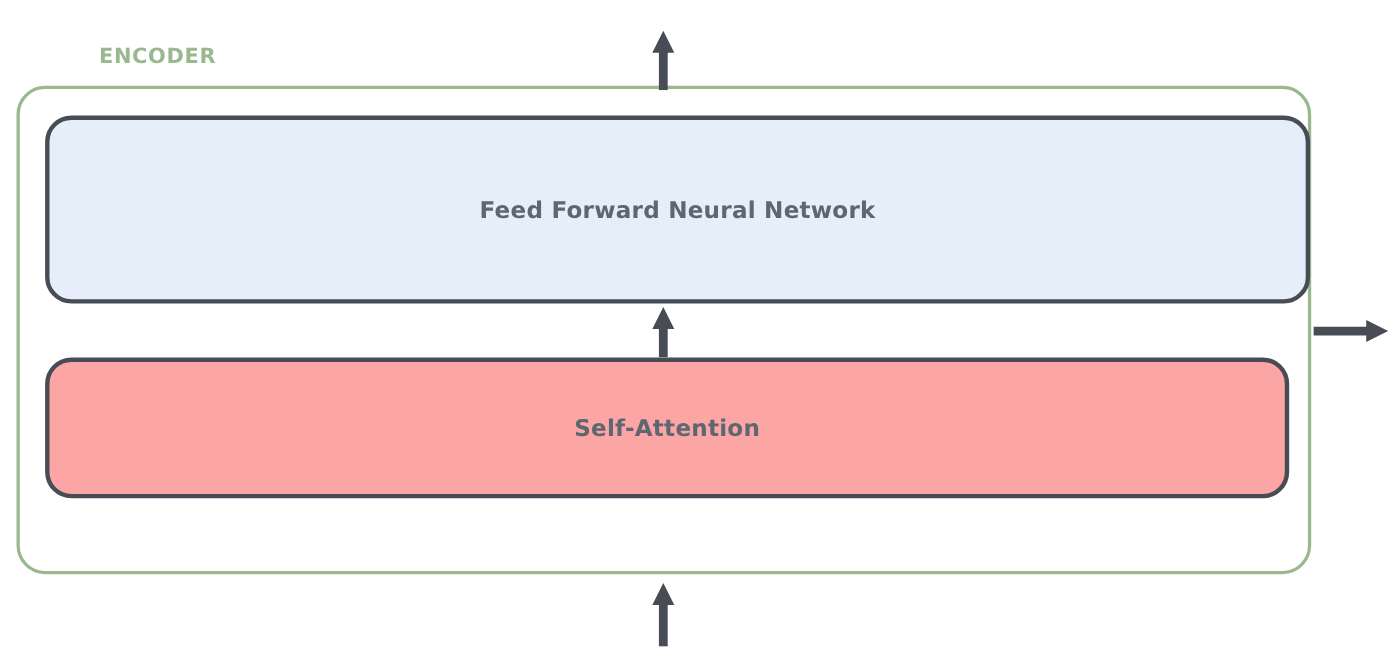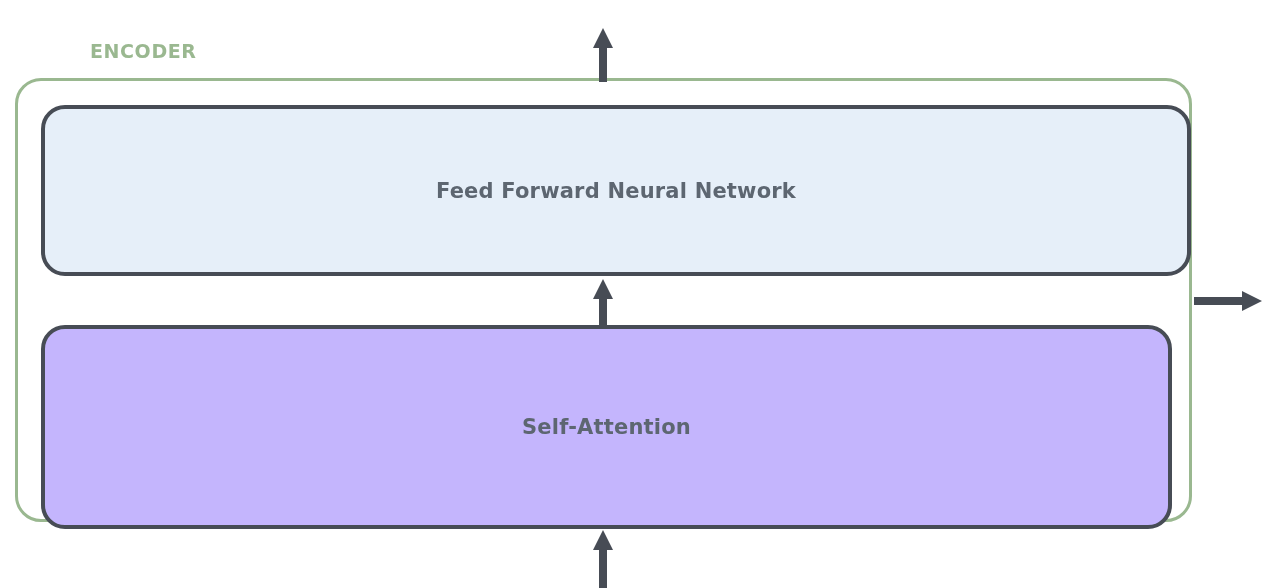--- a/index.html
+++ b/index.html
@@ -67,22 +67,22 @@
     top: 105px;
     width: 1150px;
     height: 171px;
     background: #e6eff9;
   }
 
   .attn-box {
     left: 41px;
     top: 325px;
     width: 1131px;
-    height: 204px;
-    background: #c4b5fd;
+    height: 128px;
+    background: #fca5a5;
     text-align: center;
   }
 
   
   .arrow {
     position: absolute;
   }
   .arrow svg { display: block; }
 </style>
 </head>

